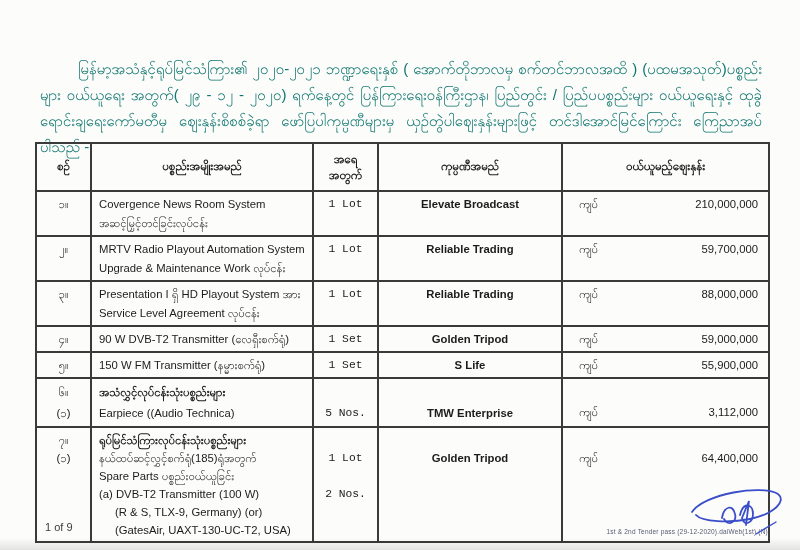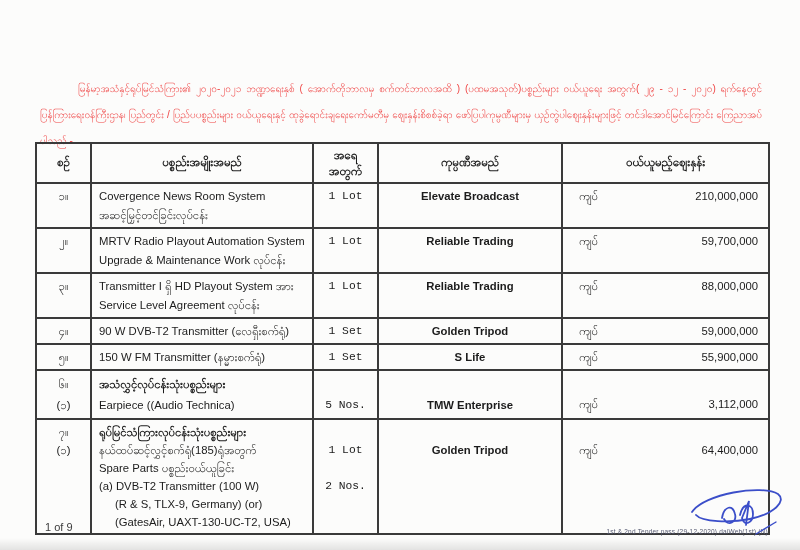--- a/index.html
+++ b/index.html
@@ -16,38 +16,38 @@
     pointer-events:none;
   }
 
   .doc-title {
     position:absolute; top:23px; left:0; width:100%;
     text-align:center; font-weight:bold; font-size:13.5px; color:#171717;
     letter-spacing:0.1px;
   }
 
   .doc-intro {
-    position:absolute; top:76px; left:40px; width:722px;
-    font-size:10px; line-height:26px; text-align:justify;
-    text-indent:38px; color:#ef4444;
+    position:absolute; top:56px; left:40px; width:722px;
+    font-size:15px; line-height:26px; text-align:justify;
+    text-indent:38px; color:#0f766e;
   }
 
   table.doc-table {
     position:absolute; top:142px; left:35px; width:733px;
     border-collapse:collapse; table-layout:fixed;
     font-size:11.3px; color:#1c1c1c;
   }
   .doc-table td, .doc-table th {
     border:2px solid #3a3a3a; vertical-align:top; overflow:hidden;
     padding:2px 4px;
   }
   .doc-table th { font-weight:bold; vertical-align:middle; text-align:center; font-size:11.6px; padding:2px; }
   .h-qty div { line-height:16px; }
 
-  tr.hrow  { height:40px;margin-left:44px; }
+  tr.hrow  { height:48px;margin-left:44px; }
   tr.h42   { height:42px; }
   tr.h40   { height:40px; }
   tr.h25   { height:25px; }
   tr.h47   { height:47px; }
   tr.h112  { height:112px; }
 
   td.c-no    { text-align:center; padding-top:3px; }
   td.c-no div{ line-height:19px; }
   td.c-item  { padding-left:7px; padding-top:3px; }
   td.c-item div { line-height:19px; white-space:nowrap; }
@@ -155,21 +155,21 @@
           <span>59,700,000</span>
         </div>
       </td>
     </tr>
 
     <tr class="h40">
       <td class="c-no">
             <div>၃။</div>
           </td>
       <td class="c-item">
-        <div>Transmitter I ရှိ HD Playout System အား</div>
+        <div>Presentation I ရှိ HD Playout System အား</div>
         <div>Service Level Agreement လုပ်ငန်း</div>
       </td>
       <td class="c-qty">
             <div>1 Lot</div>
           </td>
       <td class="c-comp">
             <div>Reliable Trading</div>
           </td>
       <td class="c-price">
         <div class="price-wrap">

